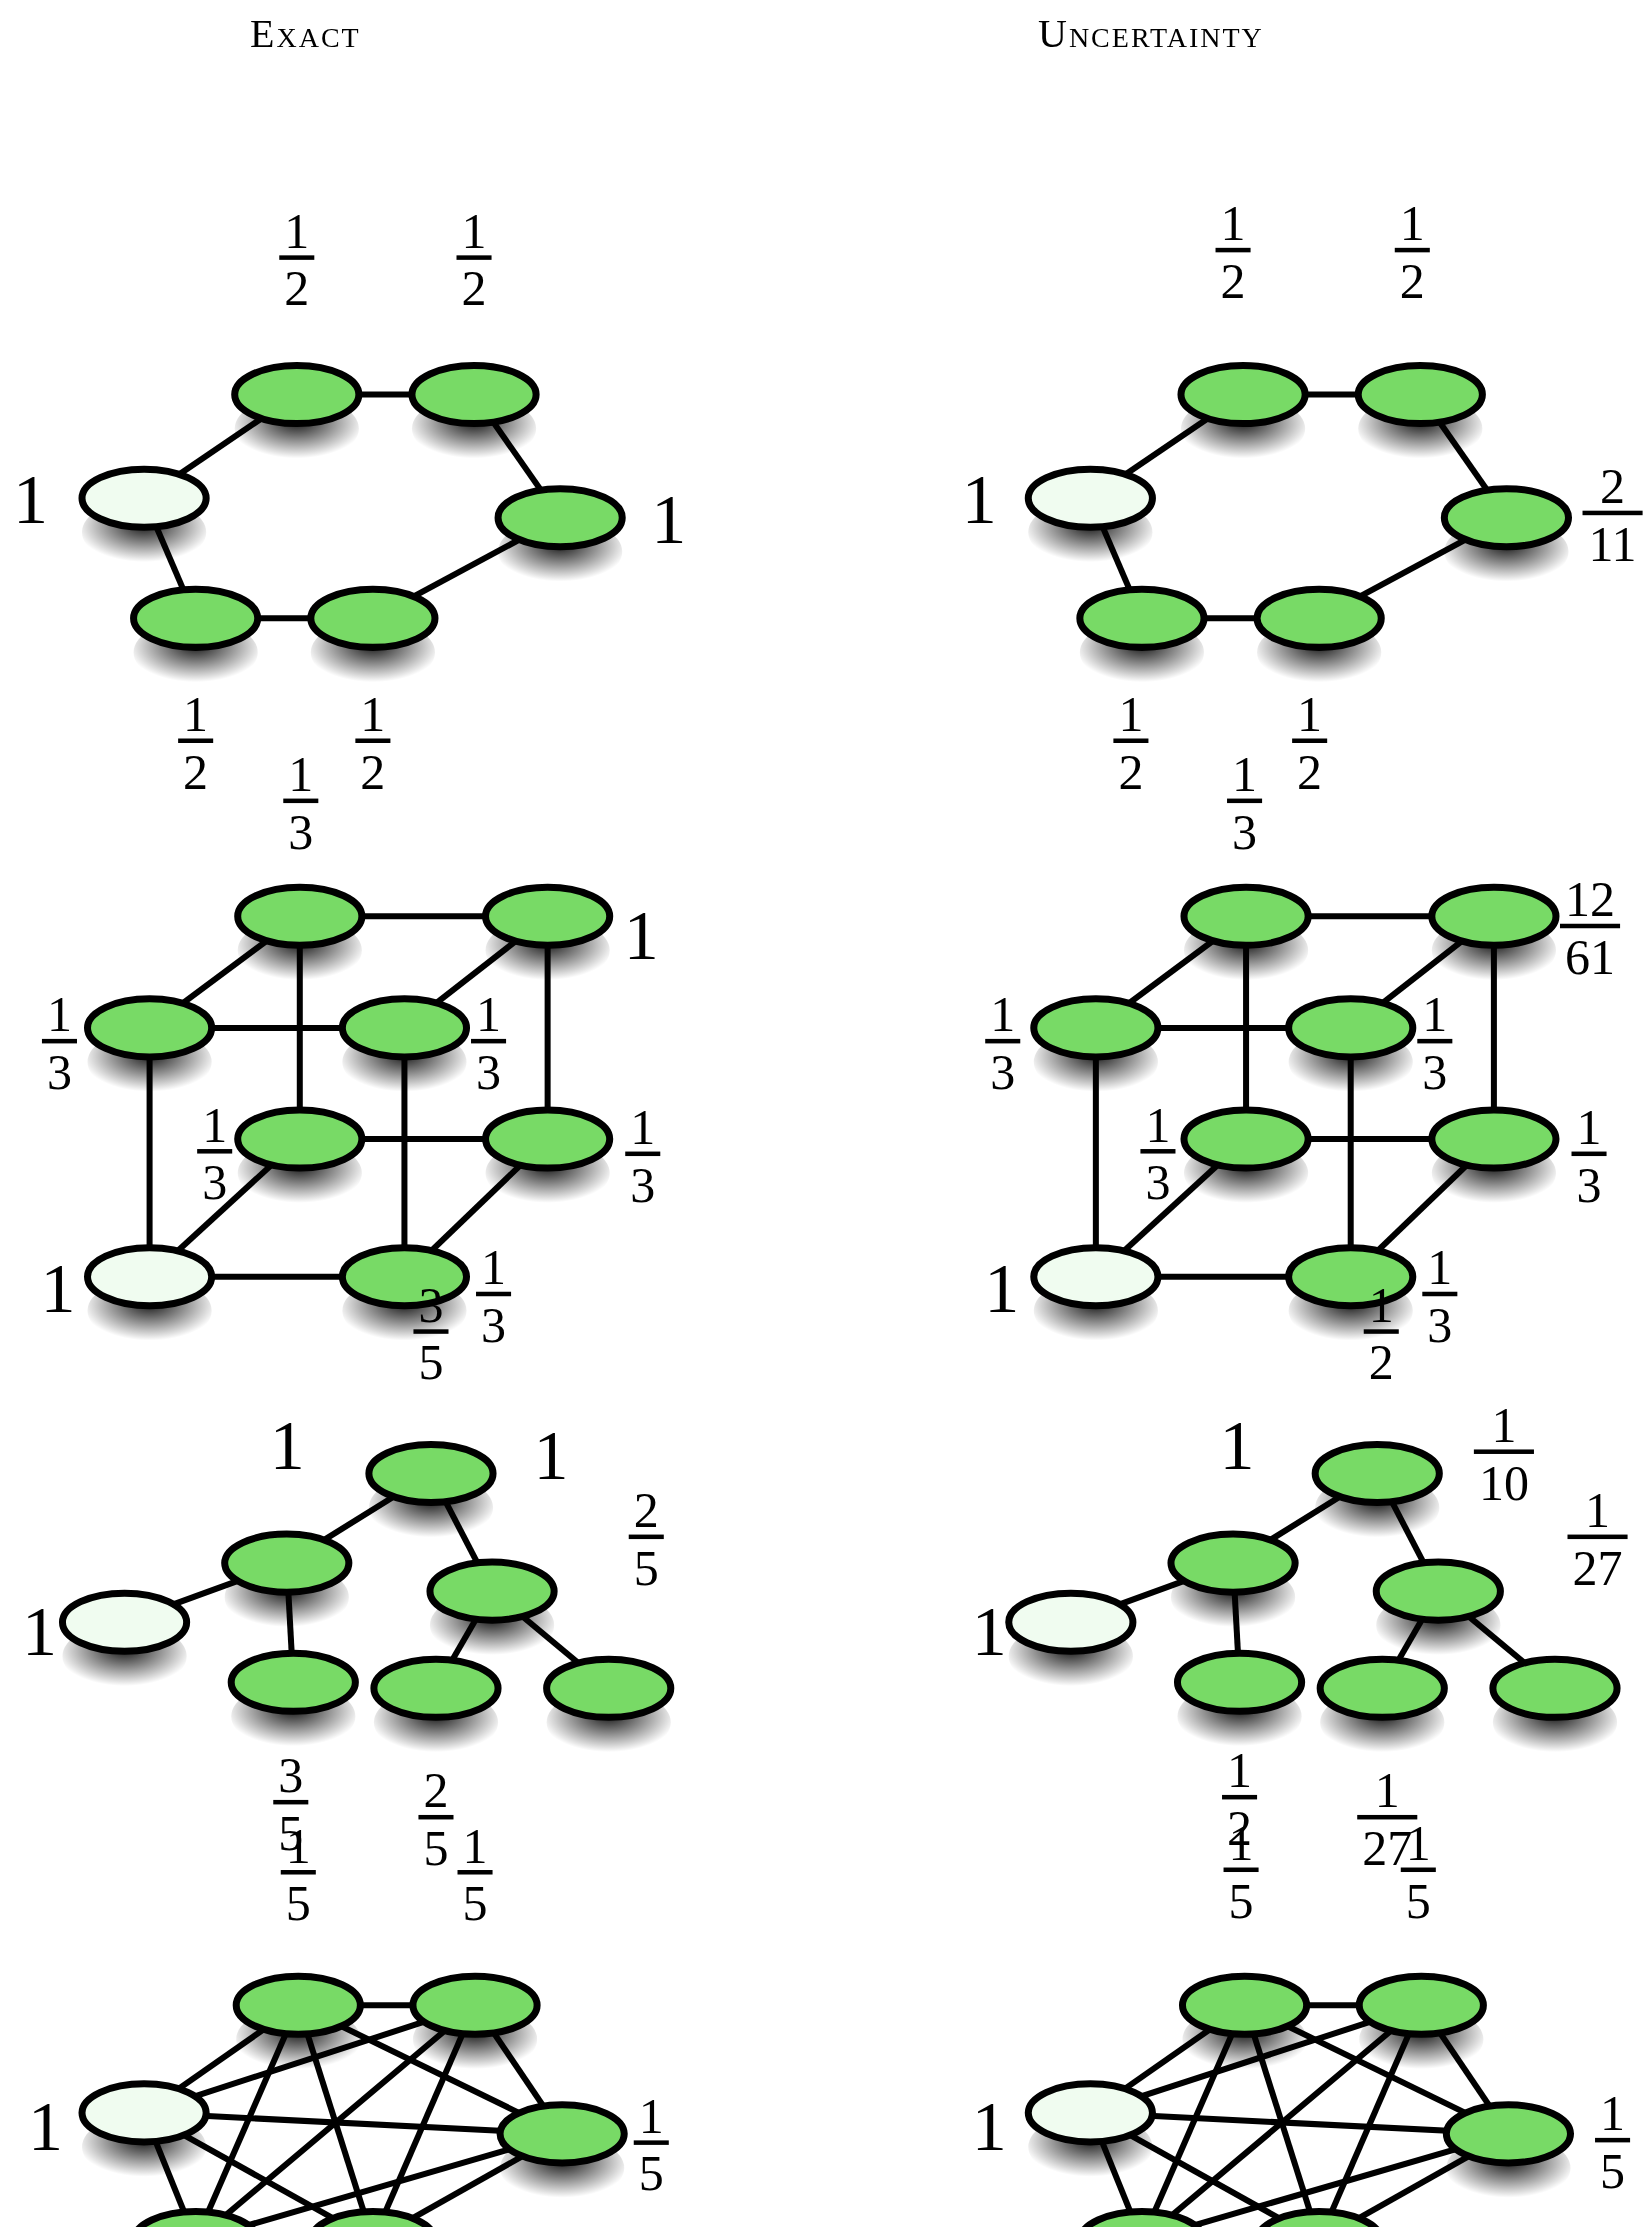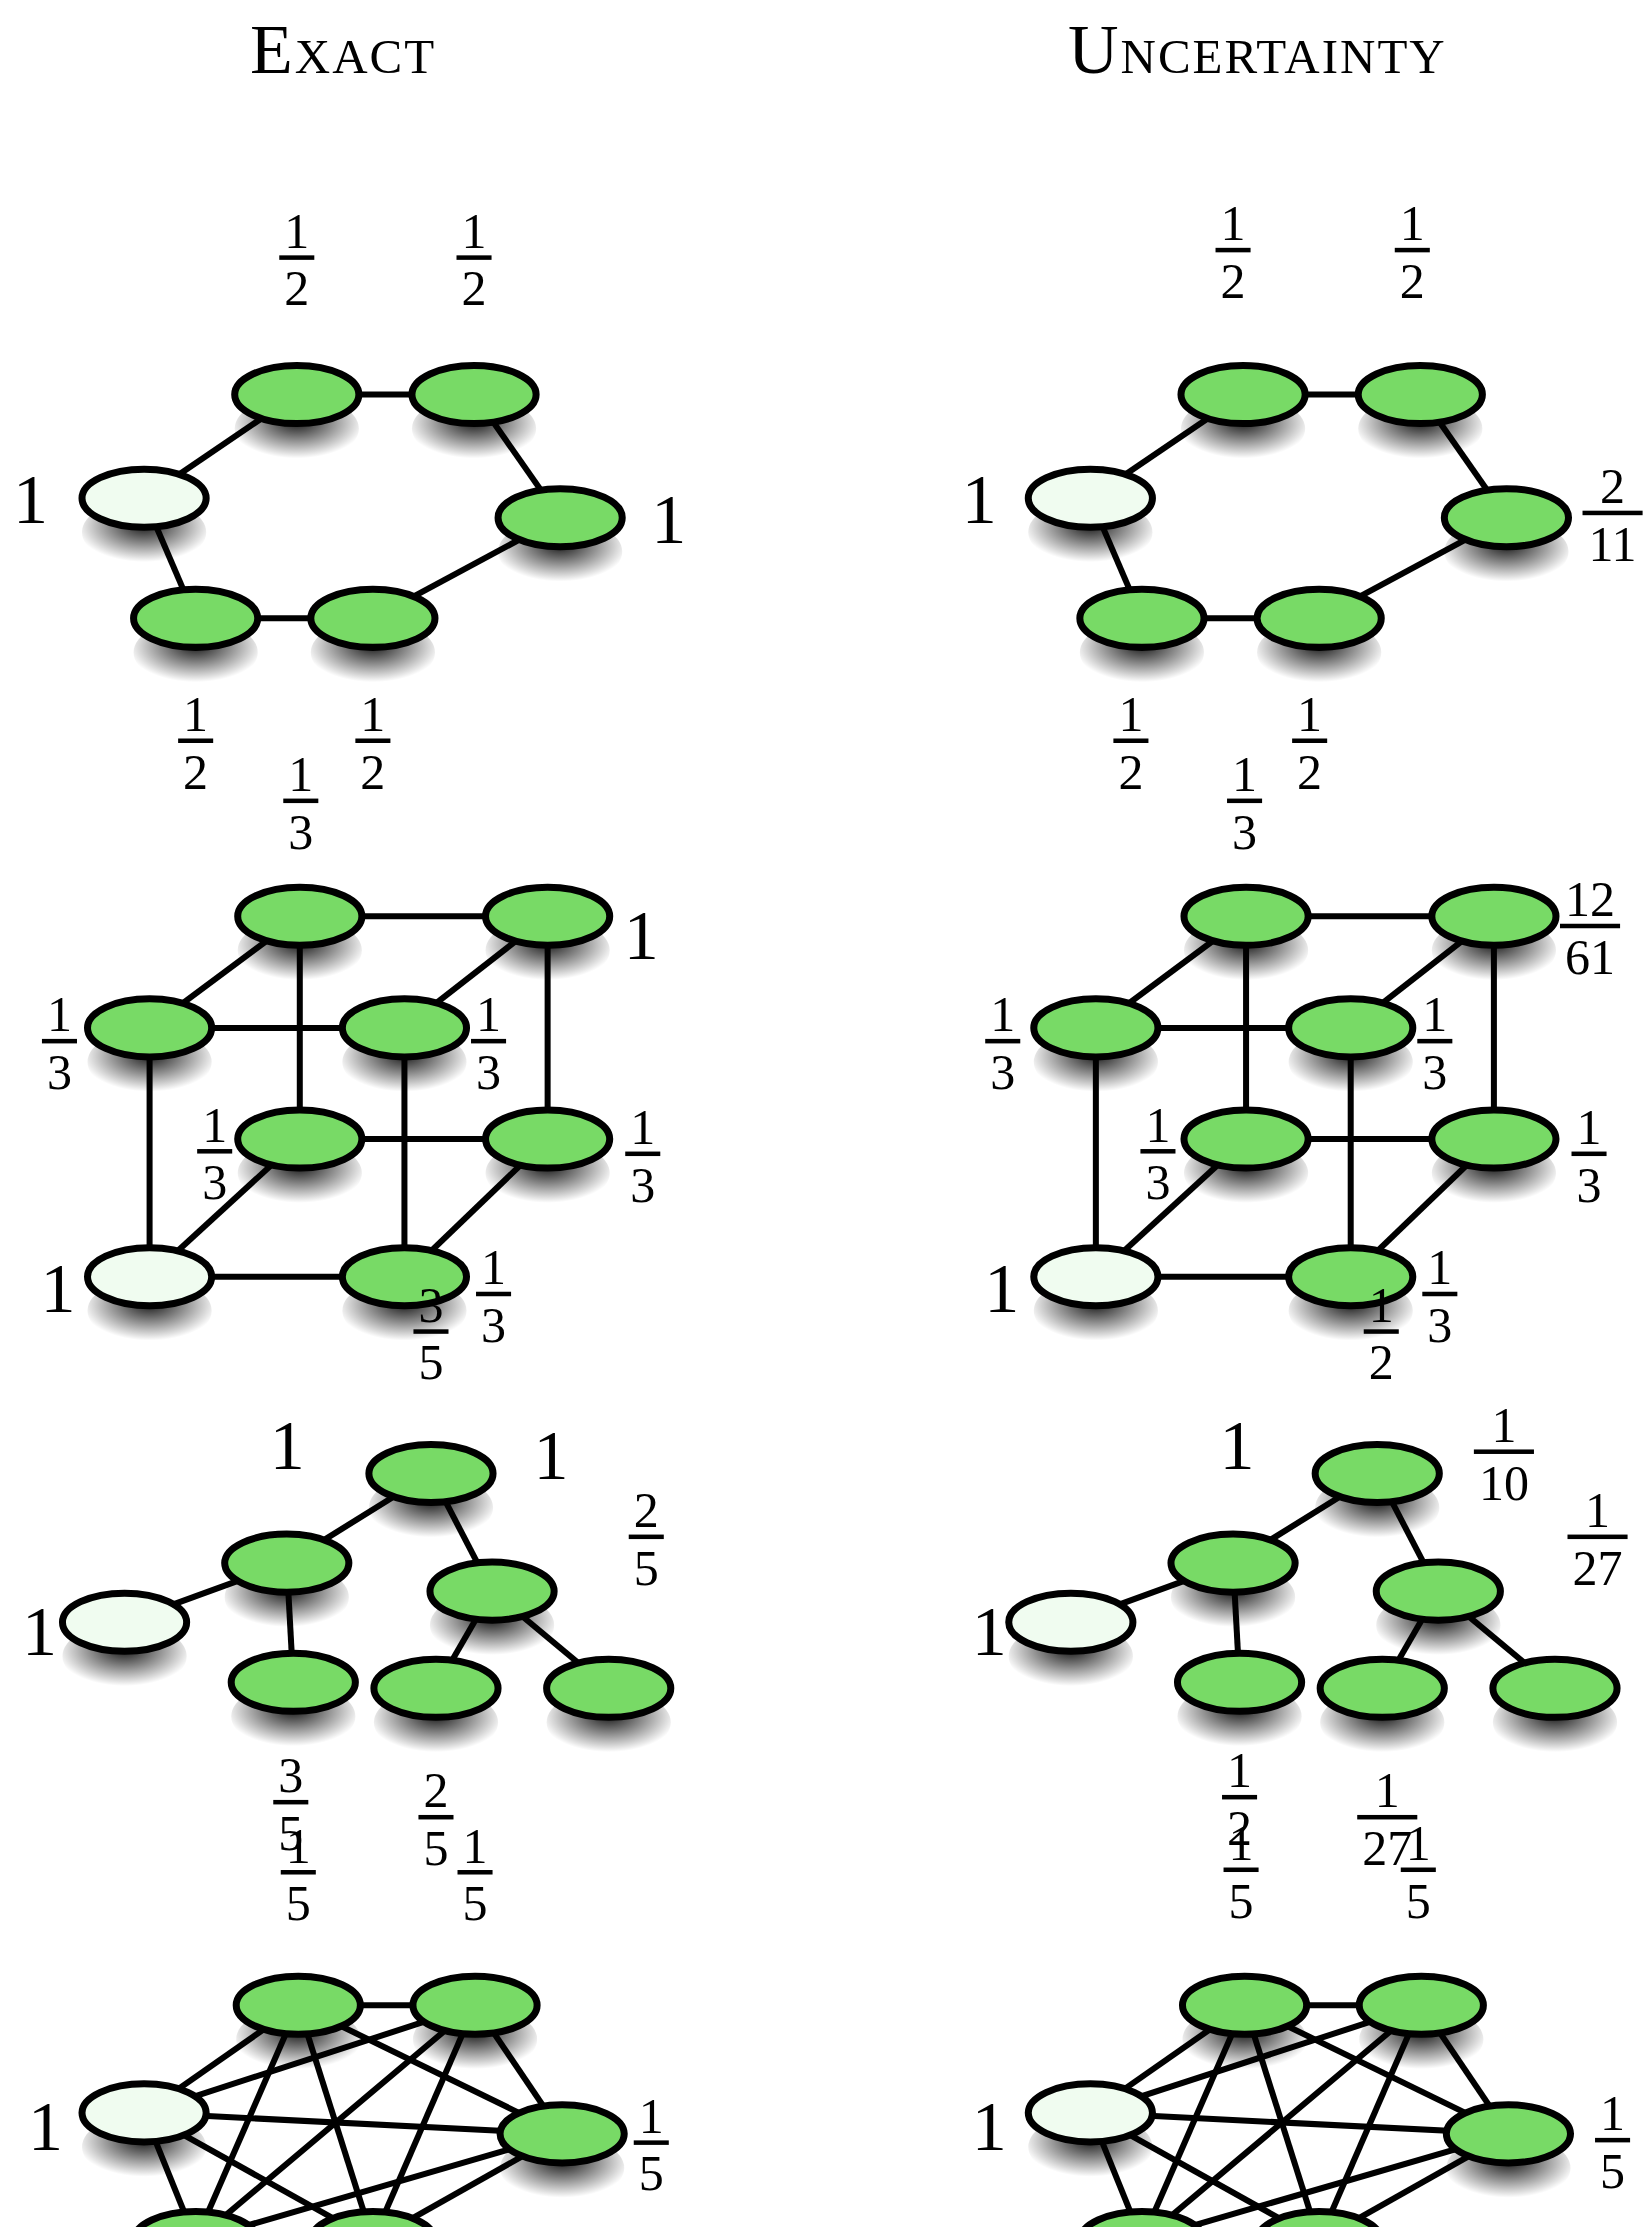--- a/index.html
+++ b/index.html
@@ -1,25 +1,25 @@
 <!DOCTYPE html>
 <html style="font-size:8px"><head>
 <meta charset="utf-8">
 <style>
   html,body{margin:0;padding:0;background:#ffffff;}
   body{width:1649px;height:2227px;position:relative;overflow:hidden;font-family:"DejaVu Serif","Liberation Serif",serif;}
-  .col-title{position:absolute;top:10px;font-family:"Liberation Serif","DejaVu Serif",serif;font-variant:small-caps;font-size:70px;letter-spacing:2px;color:#000;}
+  .col-title{position:absolute;top:10px;font-family:"Liberation Serif","DejaVu Serif",serif;font-variant:small-caps;font-size:40px;letter-spacing:2px;color:#000;}
   #stage{position:absolute;left:0;top:0;}
   .lbl{font-family:"Liberation Serif","DejaVu Serif",serif;fill:#000;}
 </style>
 </head>
 <body>
 
 <div class="col-title" style="left:250px;">Exact</div>
-<div class="col-title" style="left:1068px;">Uncertainty</div>
+<div class="col-title" style="left:1038px;">Uncertainty</div>
 
 <svg id="stage" width="1649" height="2227" viewBox="0 0 3292 4448" xmlns="http://www.w3.org/2000/svg">
   <defs>
     <radialGradient id="shadowGrad" cx="50%" cy="40%" r="55%">
       <stop offset="0%" stop-color="#000" stop-opacity="1"></stop>
       <stop offset="45%" stop-color="#000" stop-opacity="0.55"></stop>
       <stop offset="100%" stop-color="#000" stop-opacity="0"></stop>
     </radialGradient>
   </defs>
   <g id="layer">

